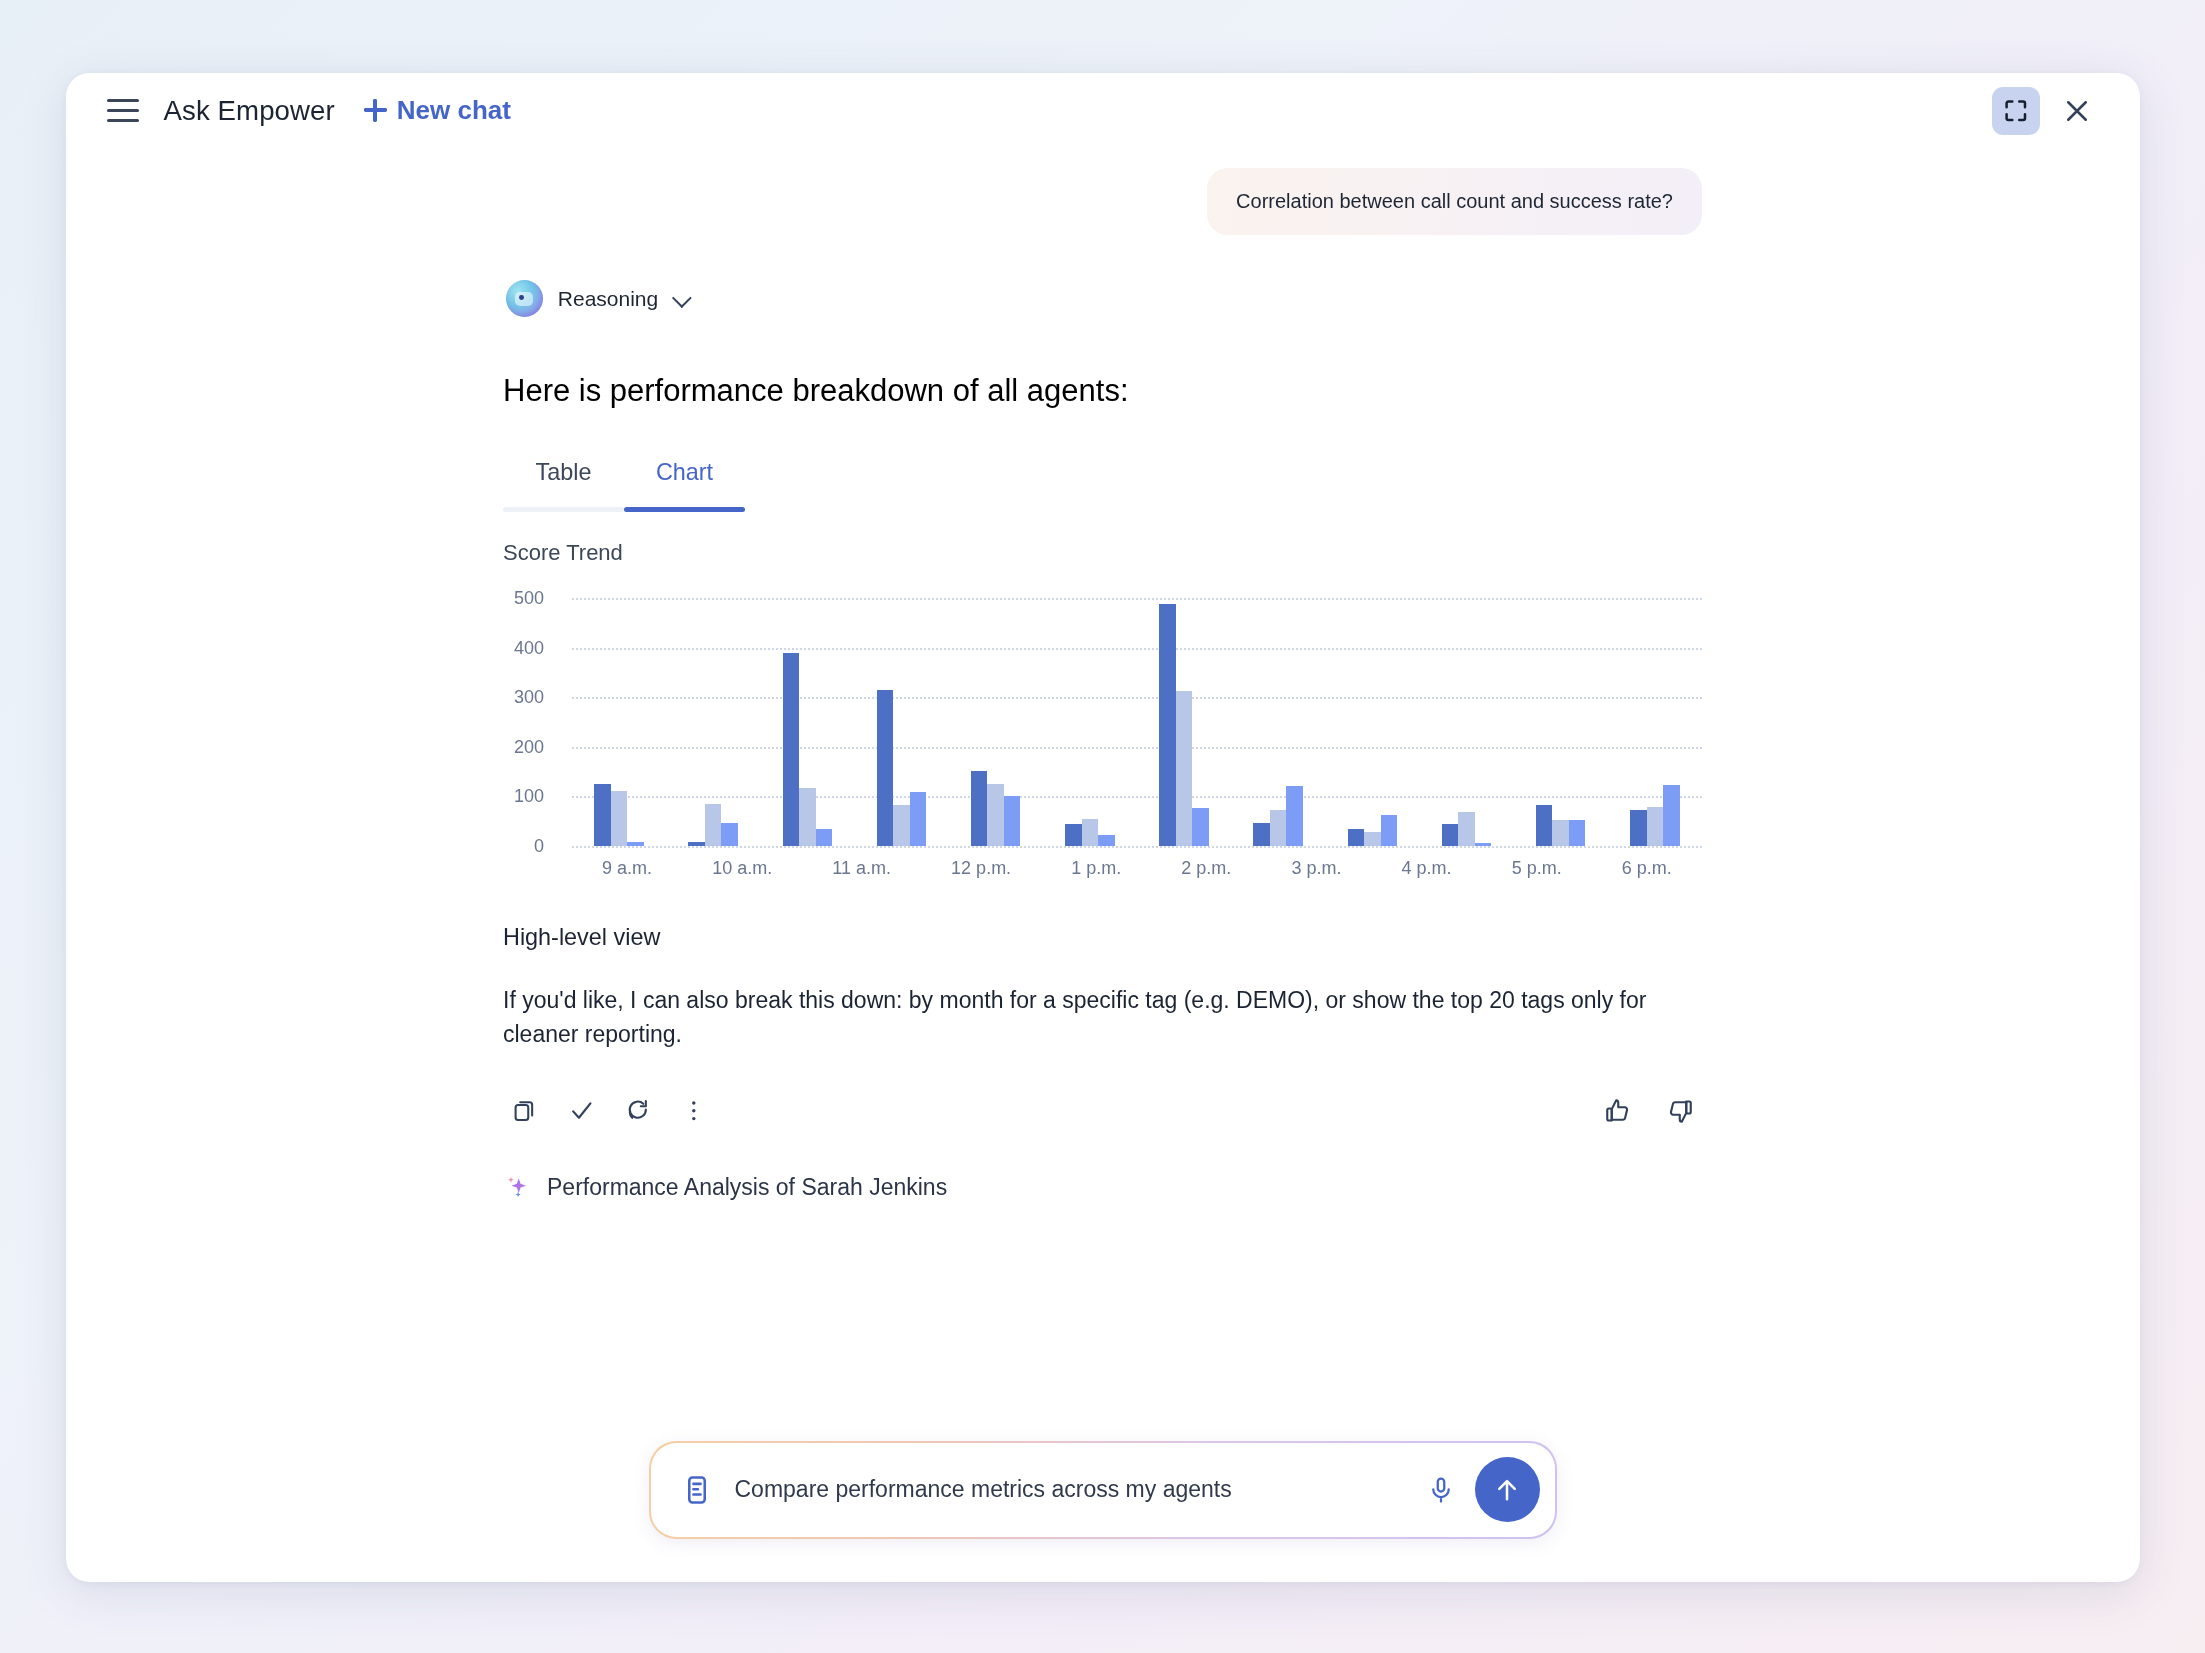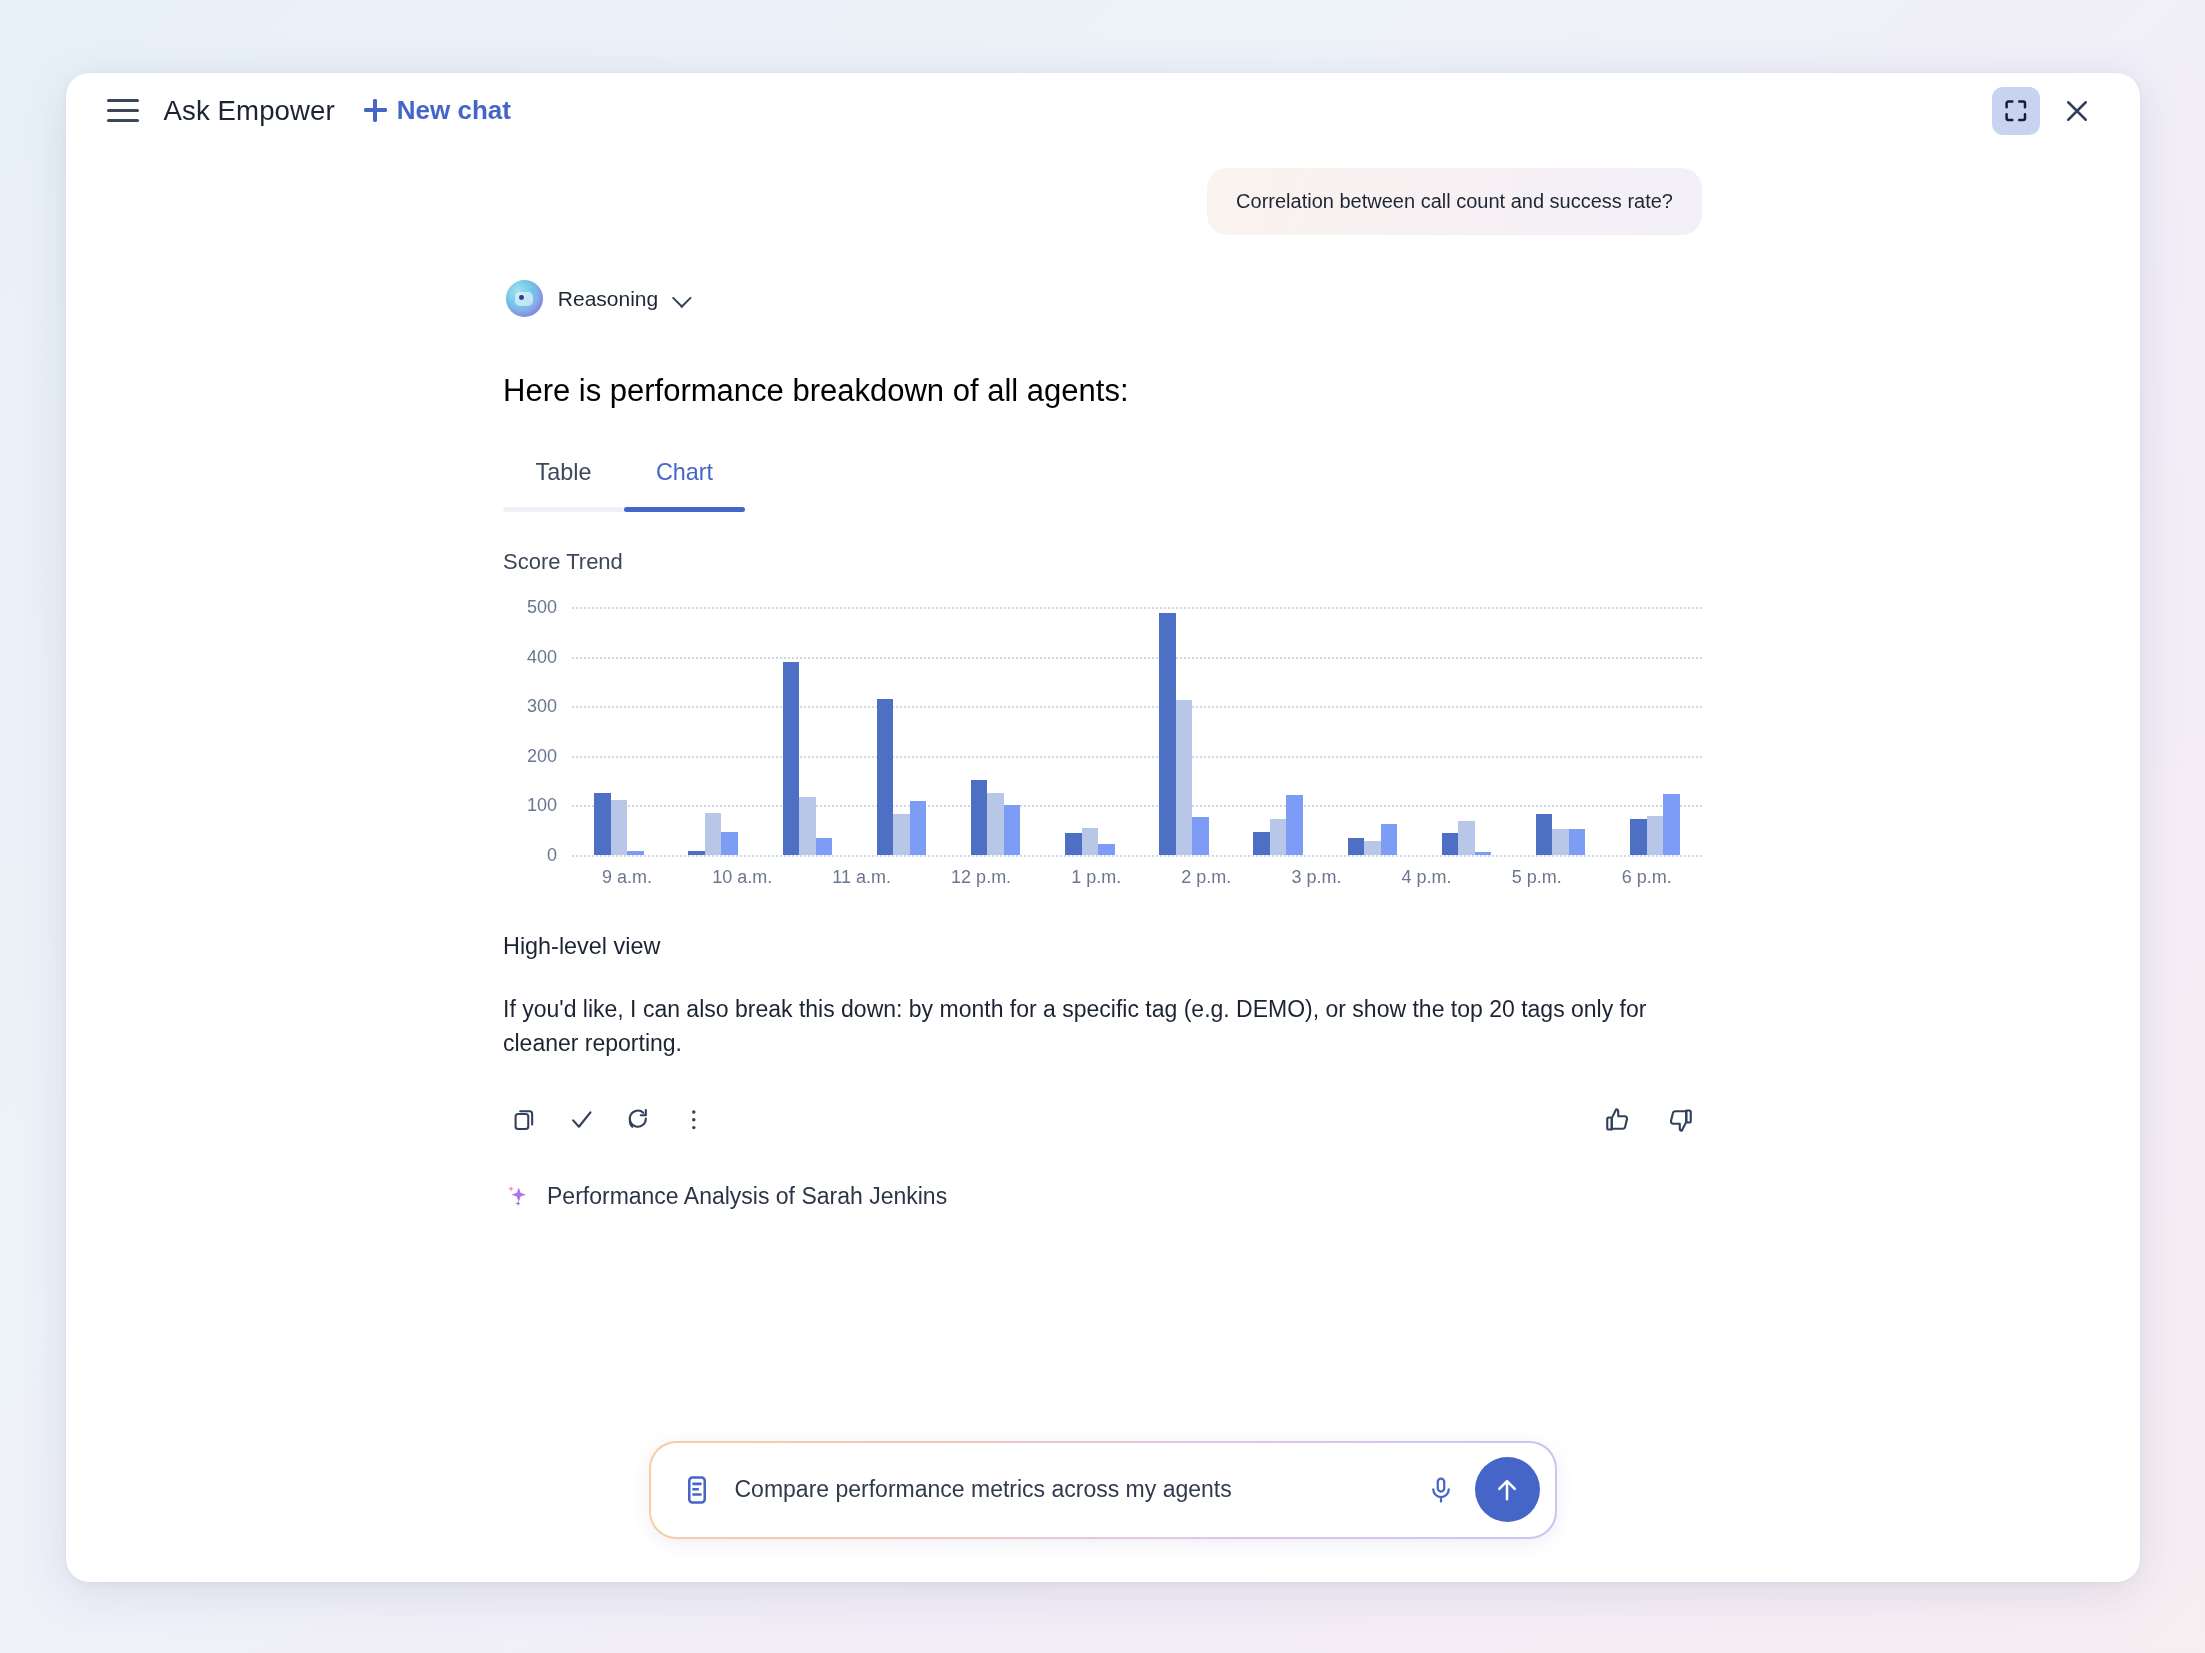--- a/index.html
+++ b/index.html
@@ -115,28 +115,28 @@
   .tab {
     font-size: 23.4px; color: #3c4759; padding: 0 0 20.7px 0;
     width: 121px; text-align: center; cursor: pointer;
   }
   .tab.active { color: #4566c8; }
   .tab-underline { height: 4.8px; display: flex; }
   .tab-underline .seg { width: 121px; height: 4.8px; background: #eef1f8; border-radius: 2.8px; }
   .tab-underline .seg.active { background: #4566c8; }
 
   
-  .chart-title { font-size: 22px; color: #3c4759; margin-top: 37px; }
+  .chart-title { font-size: 22px; color: #3c4759; margin-top: 28px; }
 
   .chart-wrap { margin-top: 32px; position: relative; height: 296px; width: 1199px; }
   .y-labels {
     position: absolute; left: 0; top: 0; width: 54px; height: 248px;
   }
   .y-lab {
-    position: absolute; right: 0; font-size: 18px; color: #6b7690;
+    position: absolute; right: 13px; font-size: 18px; color: #6b7690;
     transform: translateY(-50%); white-space: nowrap;
   }
   .plot {
     position: absolute; left: 69px; right: 0; top: 0; height: 248px;
   }
   .grid-line {
     position: absolute; left: 0; right: 0; height: 0;
     border-top: 2.1px dotted #cfd6e4;
   }
   .bars {

